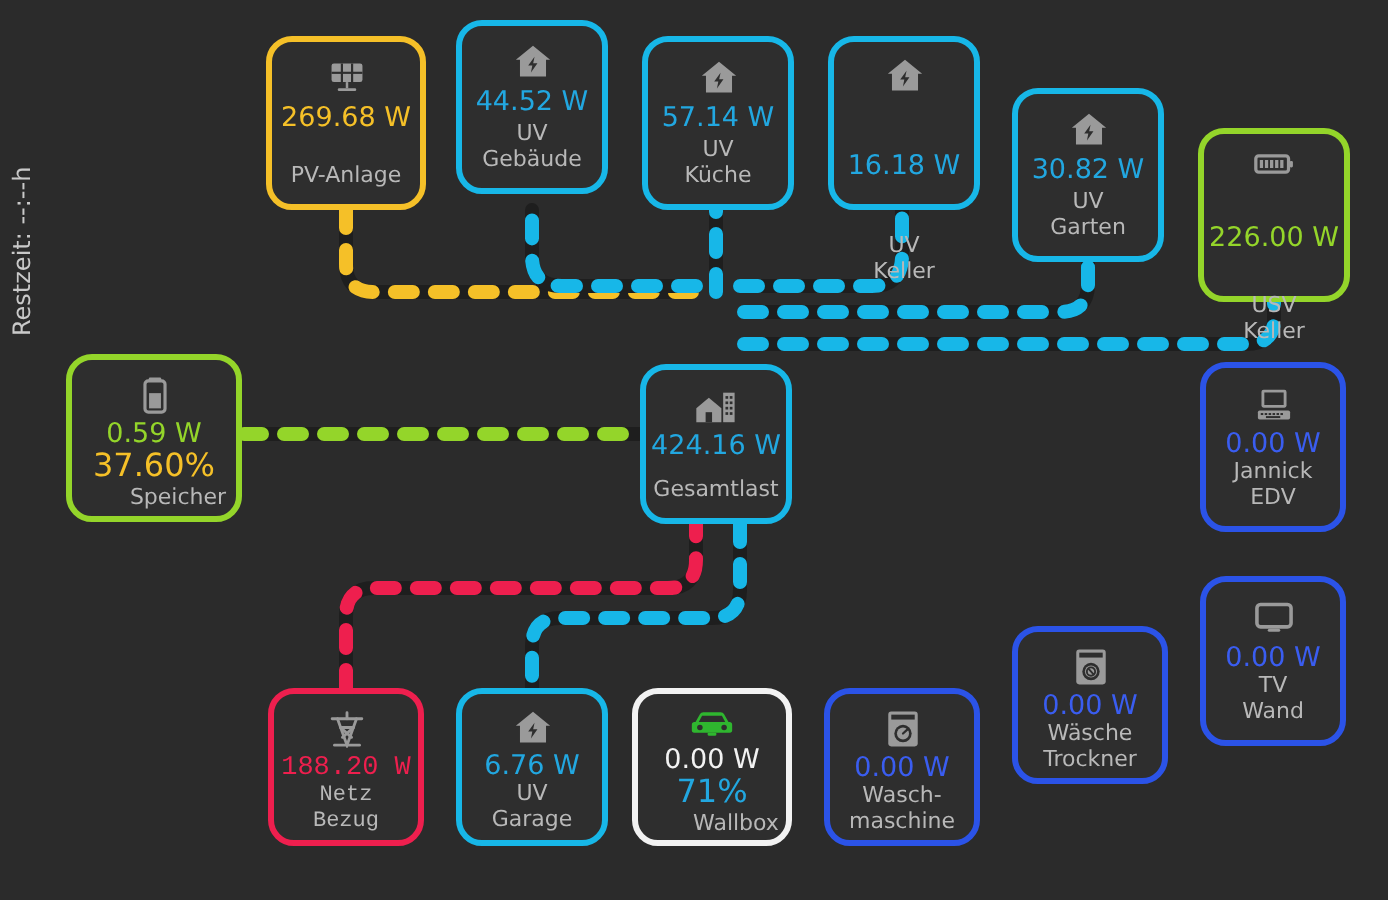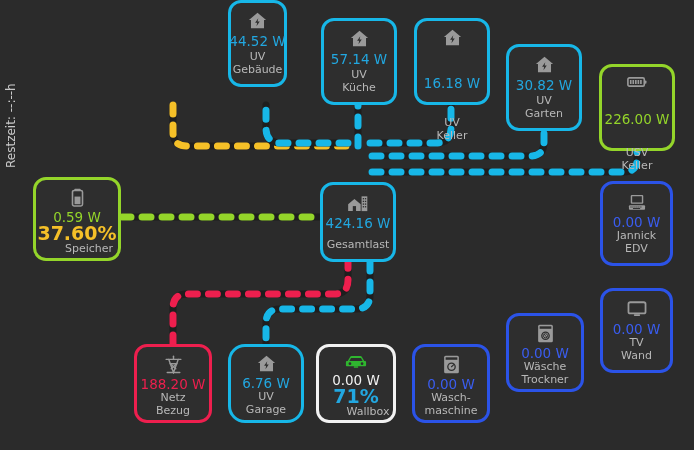--- a/index.html
+++ b/index.html
@@ -35,21 +35,21 @@
     align-items:center;
     justify-content:flex-start;
     padding-top:8px;
     z-index:5;
   }
   .node .ic{height:20px;display:flex;align-items:center;justify-content:center;margin-bottom:3px;}
   .node .ic svg{display:block;}
   .node .val{
     font-size:13.5px;line-height:15px;font-weight:400;white-space:nowrap;
   }
-  .node .pct{font-size:19px;line-height:16px;white-space:nowrap;font-weight:bold;}
+  .node .pct{font-size:16px;line-height:16px;white-space:nowrap;}
   .node .lbl{
     color:#b8b8b8;font-size:11px;line-height:12.5px;text-align:center;
     margin-top:auto;margin-bottom:8px;white-space:pre-line;
   }
   .node.with-pct .lbl{margin-top:2px;margin-bottom:8px;margin-left:24px;}
 
   
   .b-yellow{border-color:#f5c028;}
   .b-cyan{border-color:#17b7e8;}
   .b-green{border-color:#94d52a;}
@@ -106,22 +106,40 @@
 
     <path class="track" d="M348 262 L348 280 Q348 294 334 294 L187 294 Q173 294 173 308 L173 344"></path>
     <path class="flow f-red" d="M173 344 L173 308 Q173 294 187 294 L334 294 Q348 294 348 280 L348 262"></path>
 
     <path class="track" d="M370 262 L370 295 Q370 309 356 309 L280 309 Q266 309 266 323 L266 344"></path>
     <path class="flow f-cyan" d="M370 262 L370 295 Q370 309 356 309 L280 309 Q266 309 266 323 L266 344"></path>
   </svg>
 
   <div id="restzeit">Restzeit: --:--h</div>
 
-
-  <div class="node b-cyan" style="left:228px;top:0;width:59px;height:87px;">
+  <div class="node b-yellow" style="left:133px;top:18px;width:80px;height:87px;">
+    <span class="ic">
+      <svg width="19" height="17" viewBox="0 0 24 22">
+        <g fill="#9a9a9a">
+          <rect x="2" y="1" width="20" height="12" rx="1.5"></rect>
+          <rect x="11.2" y="13" width="1.6" height="4"></rect>
+          <rect x="6" y="17" width="12" height="1.8" rx="0.9"></rect>
+        </g>
+        <g stroke="#2e2e2e" stroke-width="1.4">
+          <line x1="2" y1="7" x2="22" y2="7"></line>
+          <line x1="8.7" y1="1" x2="8.7" y2="13"></line>
+          <line x1="15.3" y1="1" x2="15.3" y2="13"></line>
+        </g>
+      </svg>
+    </span>
+    <span class="val t-yellow">269.68 W</span>
+    <span class="lbl">PV-Anlage</span>
+  </div>
+
+  <div class="node b-cyan" style="left:228px;top:10px;width:76px;height:87px;">
     <span class="ic">
       <svg width="19" height="18" viewBox="0 0 22 21">
         <path fill="#9a9a9a" d="M11 1 L21 9.2 L18.6 9.2 L18.6 19 L3.4 19 L3.4 9.2 L1 9.2 Z"></path>
         <path fill="#2e2e2e" d="M11.9 7.4 L8.2 12.6 L10.6 12.6 L9.8 16.6 L13.6 11.2 L11.1 11.2 Z"></path>
       </svg>
     </span>
     <span class="val t-cyan">44.52 W</span>
     <span class="lbl">UV
 Gebäude</span>
   </div>
@@ -243,40 +261,40 @@
       <svg width="20" height="16" viewBox="0 0 22 18">
         <rect x="1.4" y="1.4" width="19.2" height="12.6" rx="2" fill="none" stroke="#9a9a9a" stroke-width="2"></rect>
         <rect x="7.5" y="15" width="7" height="1.8" rx="0.9" fill="#9a9a9a"></rect>
       </svg>
     </span>
     <span class="val t-blue">0.00 W</span>
     <span class="lbl">TV
 Wand</span>
   </div>
 
-  <div class="node b-red" style="left:134px;top:344px;width:78px;height:79px;">
+  <div class="node b-red" style="left:134px;top:344px;width:78px;height:79px;font-family:Liberation Mono, monospace;">
     <span class="ic">
       <svg width="19" height="19" viewBox="0 0 20 20">
         <g stroke="#9a9a9a" stroke-width="1.5" fill="none" stroke-linecap="round">
           <line x1="2.2" y1="4.6" x2="17.8" y2="4.6"></line>
           <line x1="10" y1="1.4" x2="10" y2="4.6"></line>
           <path d="M5 4.6 L10 18.5 L15 4.6"></path>
           <line x1="3.4" y1="18.5" x2="16.6" y2="18.5"></line>
           <line x1="6.6" y1="9.2" x2="13.4" y2="9.2"></line>
           <line x1="6.6" y1="9.2" x2="12.4" y2="14.4"></line>
           <line x1="13.4" y1="9.2" x2="7.6" y2="14.4"></line>
         </g>
       </svg>
     </span>
     <span class="val t-red">188.20 W</span>
     <span class="lbl">Netz
 Bezug</span>
   </div>
 
-  <div class="node b-cyan" style="left:228px;top:344px;width:76px;height:79px;border-radius:17px;">
+  <div class="node b-cyan" style="left:228px;top:344px;width:76px;height:79px;">
     <span class="ic">
       <svg width="19" height="18" viewBox="0 0 22 21">
         <path fill="#9a9a9a" d="M11 1 L21 9.2 L18.6 9.2 L18.6 19 L3.4 19 L3.4 9.2 L1 9.2 Z"></path>
         <path fill="#2e2e2e" d="M11.9 7.4 L8.2 12.6 L10.6 12.6 L9.8 16.6 L13.6 11.2 L11.1 11.2 Z"></path>
       </svg>
     </span>
     <span class="val t-cyan">6.76 W</span>
     <span class="lbl">UV
 Garage</span>
   </div>

